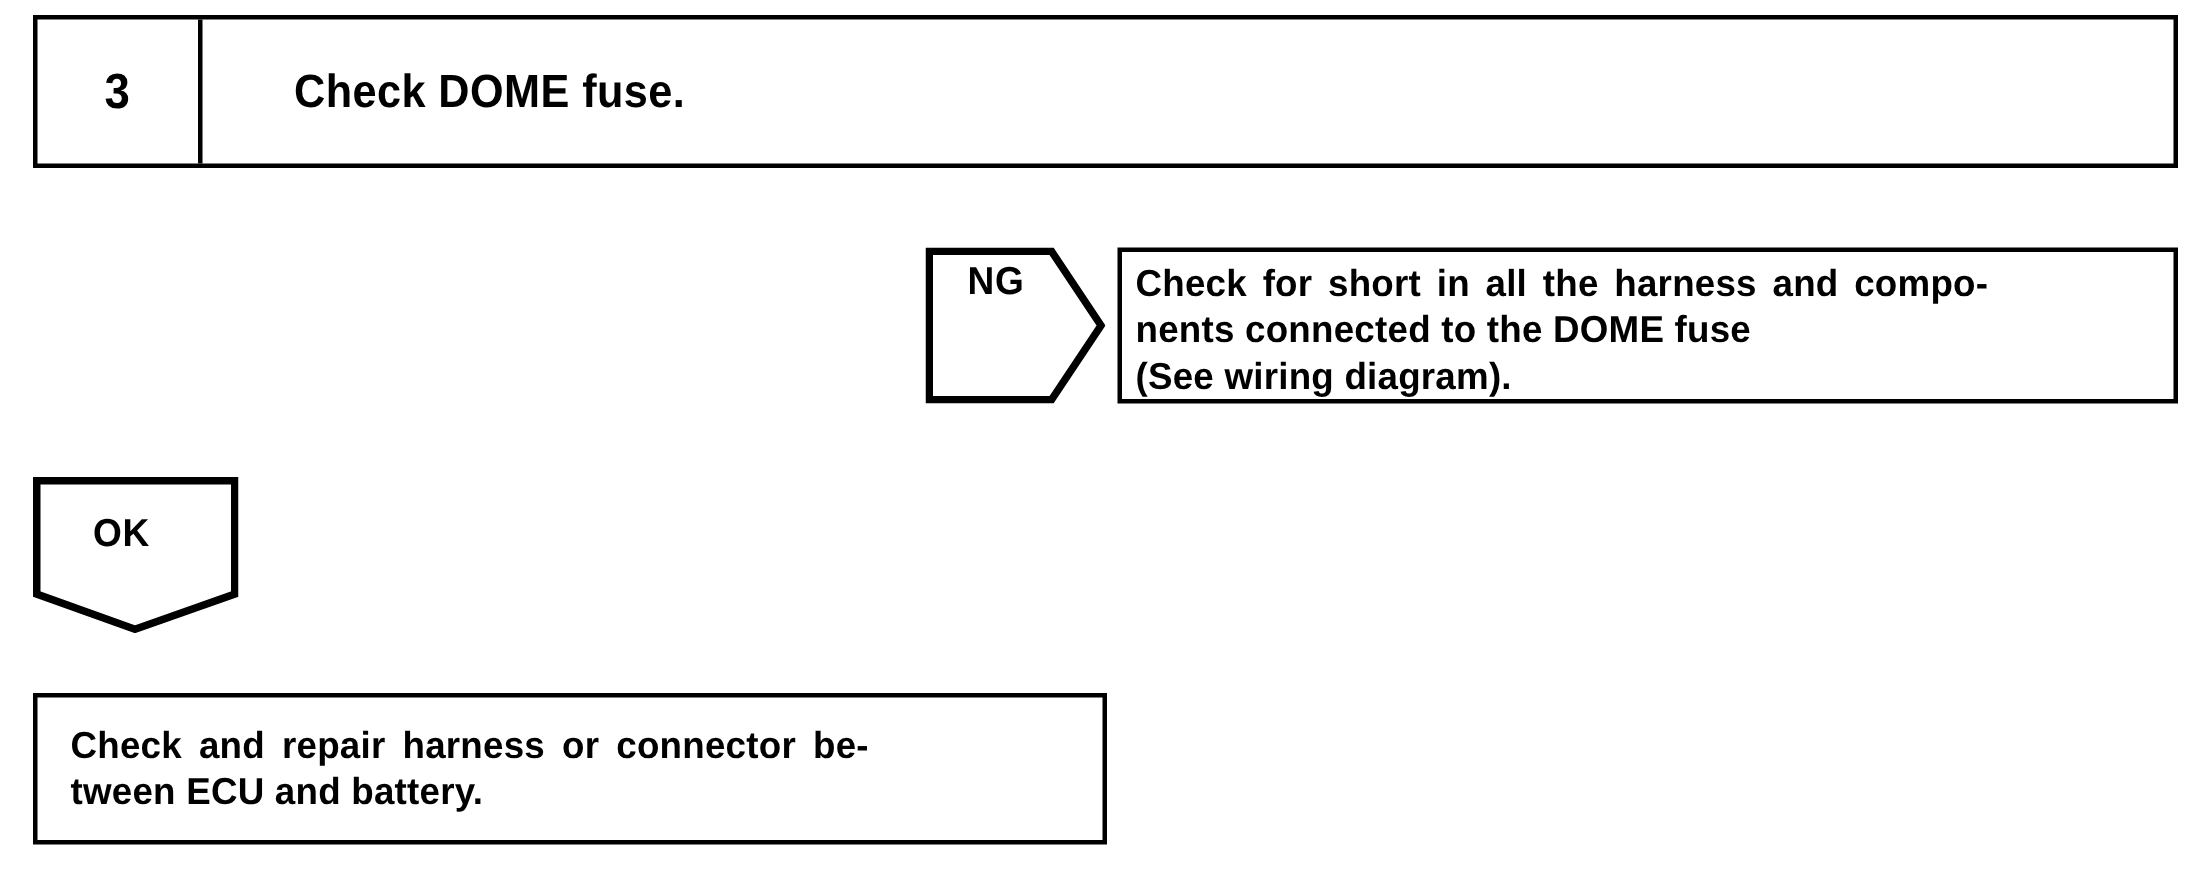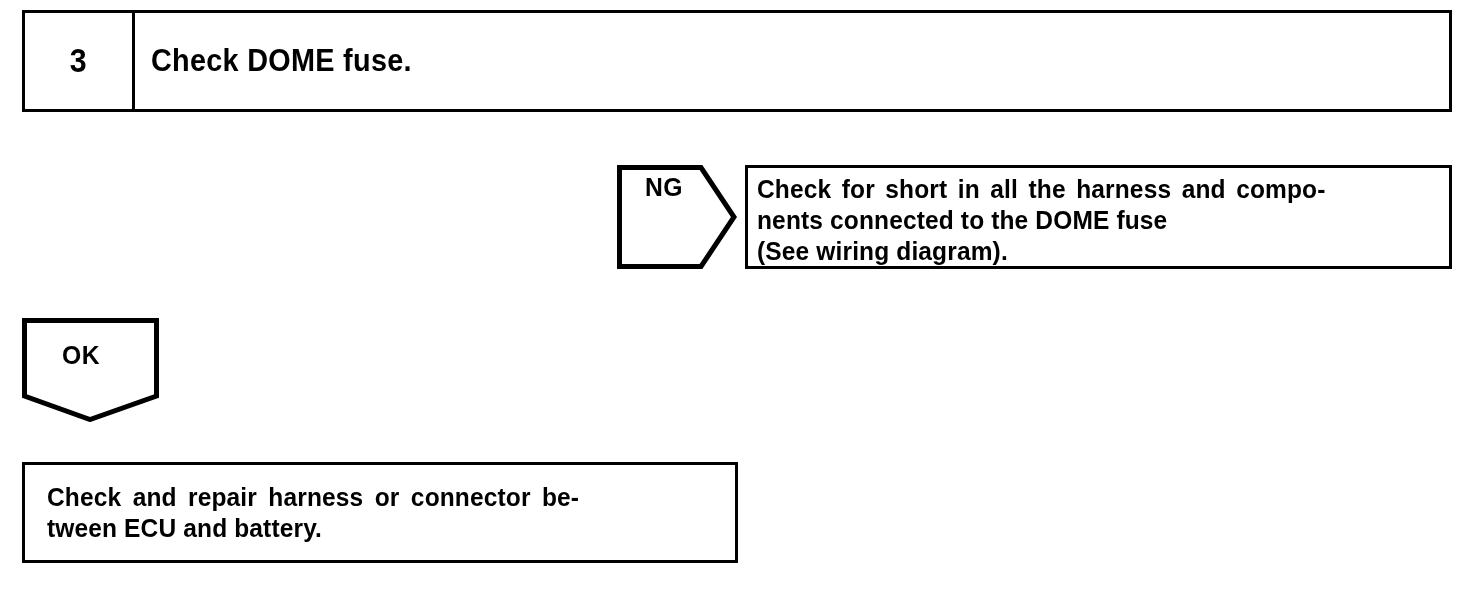--- a/index.html
+++ b/index.html
@@ -48,20 +48,21 @@
     font-size: 33px;
     font-weight: bold;
     letter-spacing: 0px;
     transform: scaleX(0.92);
   }
   .step-title-cell {
     flex: 1;
     display: flex;
     align-items: center;
     padding-left: 16px;
+    margin-left: 45px;
   }
   .step-title {
     font-size: 31px;
     font-weight: bold;
     letter-spacing: 0.3px;
     transform: scaleX(0.93);
     transform-origin: left center;
     white-space: nowrap;
   }
 

